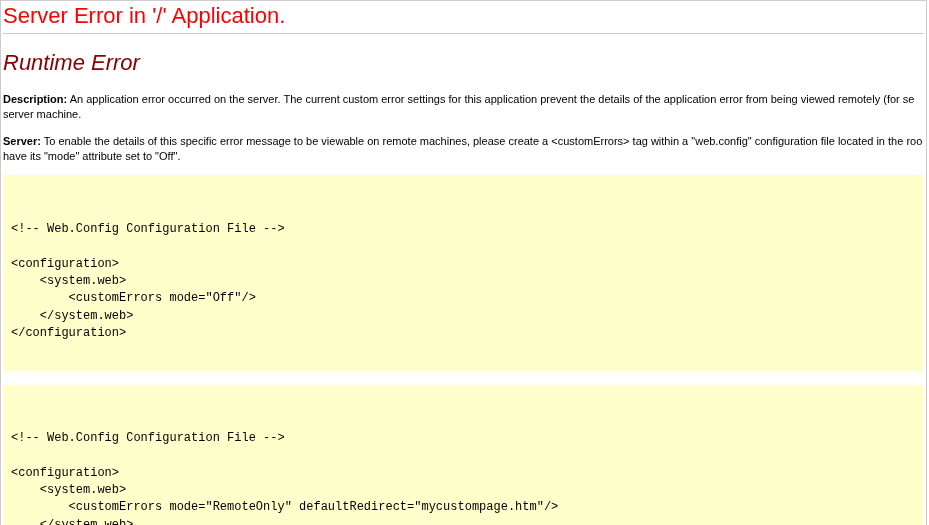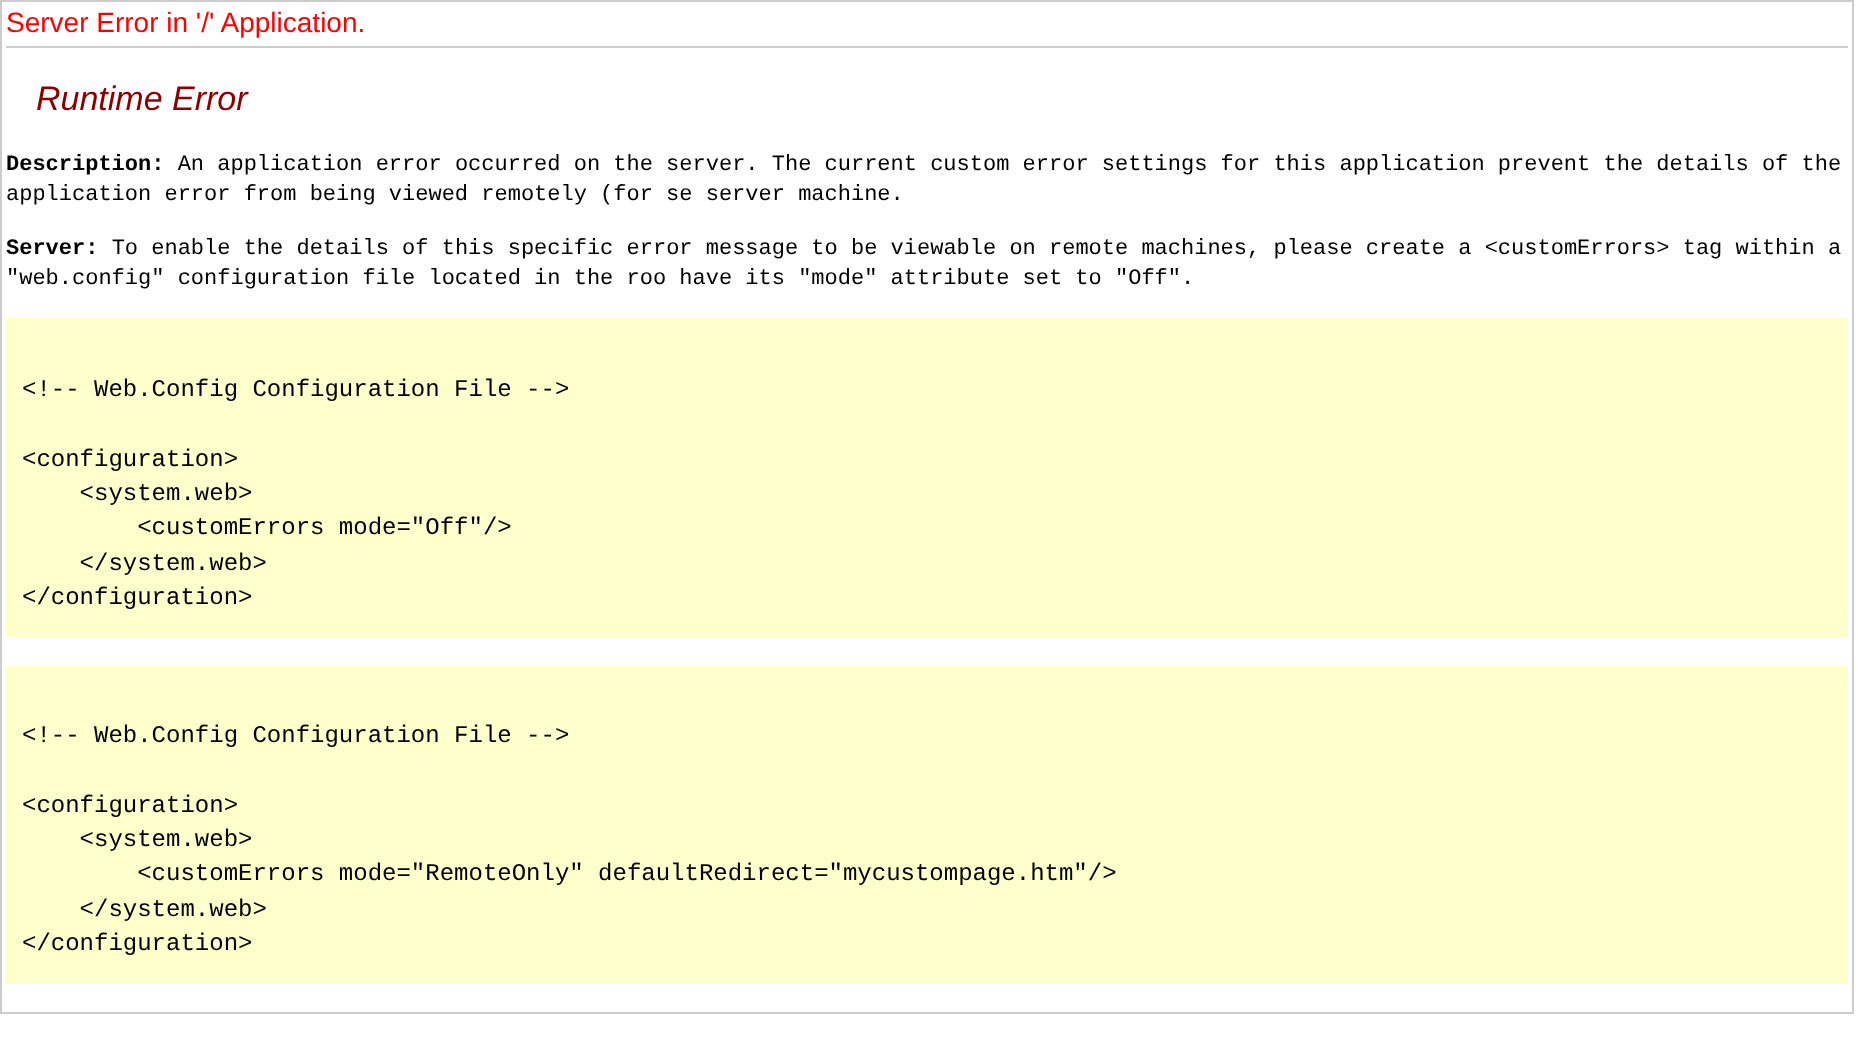--- a/index.html
+++ b/index.html
@@ -11,51 +11,50 @@
       background: #fff;
     }
     .container {
       border: 1px solid #ccc;
       width: 927px;
       box-sizing: border-box;
       padding: 0;
     }
     h1 {
       font-family: Verdana, sans-serif;
-      font-size: 14px;
+      font-size: 22px;
       font-weight: normal;
       color: #ff0000;
       margin: 2px 0 4px 2px;
     }
     hr.divider {
       border: none;
       border-top: 1px solid #ccc;
       margin: 0 2px 16px 2px;
     }
     h2 {
       font-family: Verdana, sans-serif;
-      font-size: 17px;
+      font-size: 22px;
       font-weight: normal;
       font-style: italic;
       color: #8b0000;
-      margin: 0 0 16px 17px;
+      margin: 0 0 16px 2px;
     }
     .para {
       margin: 0 2px 12px 2px;
       line-height: 1.35;
-      font-family: Liberation Mono, monospace;
     }
     .para b {
       font-weight: bold;
     }
     .codebox {
       background: #ffffcc;
       font-family: Consolas, "Courier New", monospace;
       font-size: 12px;
-      padding: 10px 8px;
+      padding: 28px 8px;
       margin: 0 2px 14px 2px;
       white-space: pre;
       line-height: 1.45;
     }
   </style>
 </head>
 <body>
 
 <div class="container">
 

